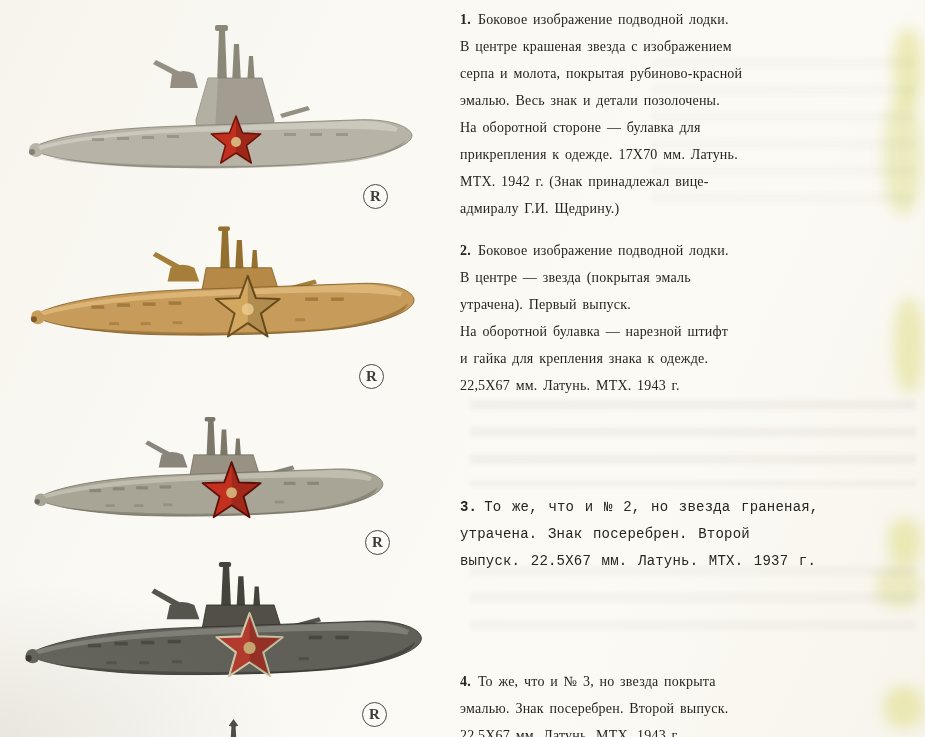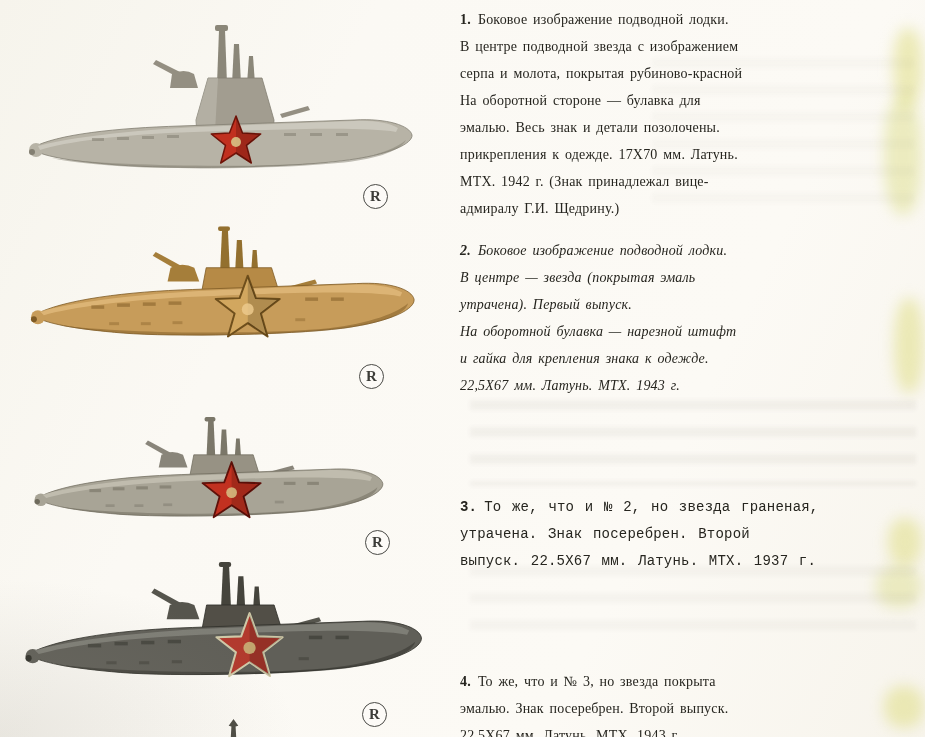--- a/index.html
+++ b/index.html
@@ -59,21 +59,21 @@
     position: absolute;
     left: 460px;
     width: 462px;
     font-size: 14px;
     line-height: 27px;
     color: #26251f;
     word-spacing: 2px;
     letter-spacing: 0.2px;
   }
   .e1 { top: 6px; }
-  .e2 { top: 237px; font-style: italic; }
+  .e2 { top: 237px; }
   .e3 { top: 494px; font-family: Liberation Mono, monospace; }
   .e4 { top: 668px; }
   .line { white-space: nowrap; }
   .num { font-weight: bold; margin-right: 7px; }
 
   
   .smudge {
     position: absolute;
     background: rgba(221,219,124,0.5);
     border-radius: 45%;
@@ -221,24 +221,24 @@
     <svg viewBox="0 0 400 130" style="--hull:#605f58;--hull-hi:#989790;--hull-sh:#30302a;--tower:#524f47;--mast:#45443c;--gun:#56554d;--star:#b23a2e;--star-edge:#cfc9a8;--emblem:#c9b97b">
         <use href="#sub-b"></use>
       </svg>
   </figure>
   <div class="rmark r4">R</div>
 
   <div class="mast-tip"></div>
 
   <div class="entry e1">
     <div class="line"><span class="num">1.</span><span>Боковое изображение подводной лодки.</span></div>
-    <div class="line">В центре подводной звезда с изображением</div>
+    <div class="line">В центре крашеная звезда с изображением</div>
     <div class="line">серпа и молота, покрытая рубиново-красной</div>
+    <div class="line">эмалью. Весь знак и детали позолочены.</div>
     <div class="line">На оборотной стороне — булавка для</div>
-    <div class="line">эмалью. Весь знак и детали позолочены.</div>
     <div class="line">прикрепления к одежде. 17X70 мм. Латунь.</div>
     <div class="line">МТХ. 1942 г. (Знак принадлежал вице-</div>
     <div class="line">адмиралу Г.И. Щедрину.)</div>
   </div>
 
   <div class="entry e2">
     <div class="line"><span class="num">2.</span><span>Боковое изображение подводной лодки.</span></div>
     <div class="line">В центре — звезда (покрытая эмаль</div>
     <div class="line">утрачена). Первый выпуск.</div>
     <div class="line">На оборотной булавка — нарезной штифт</div>

